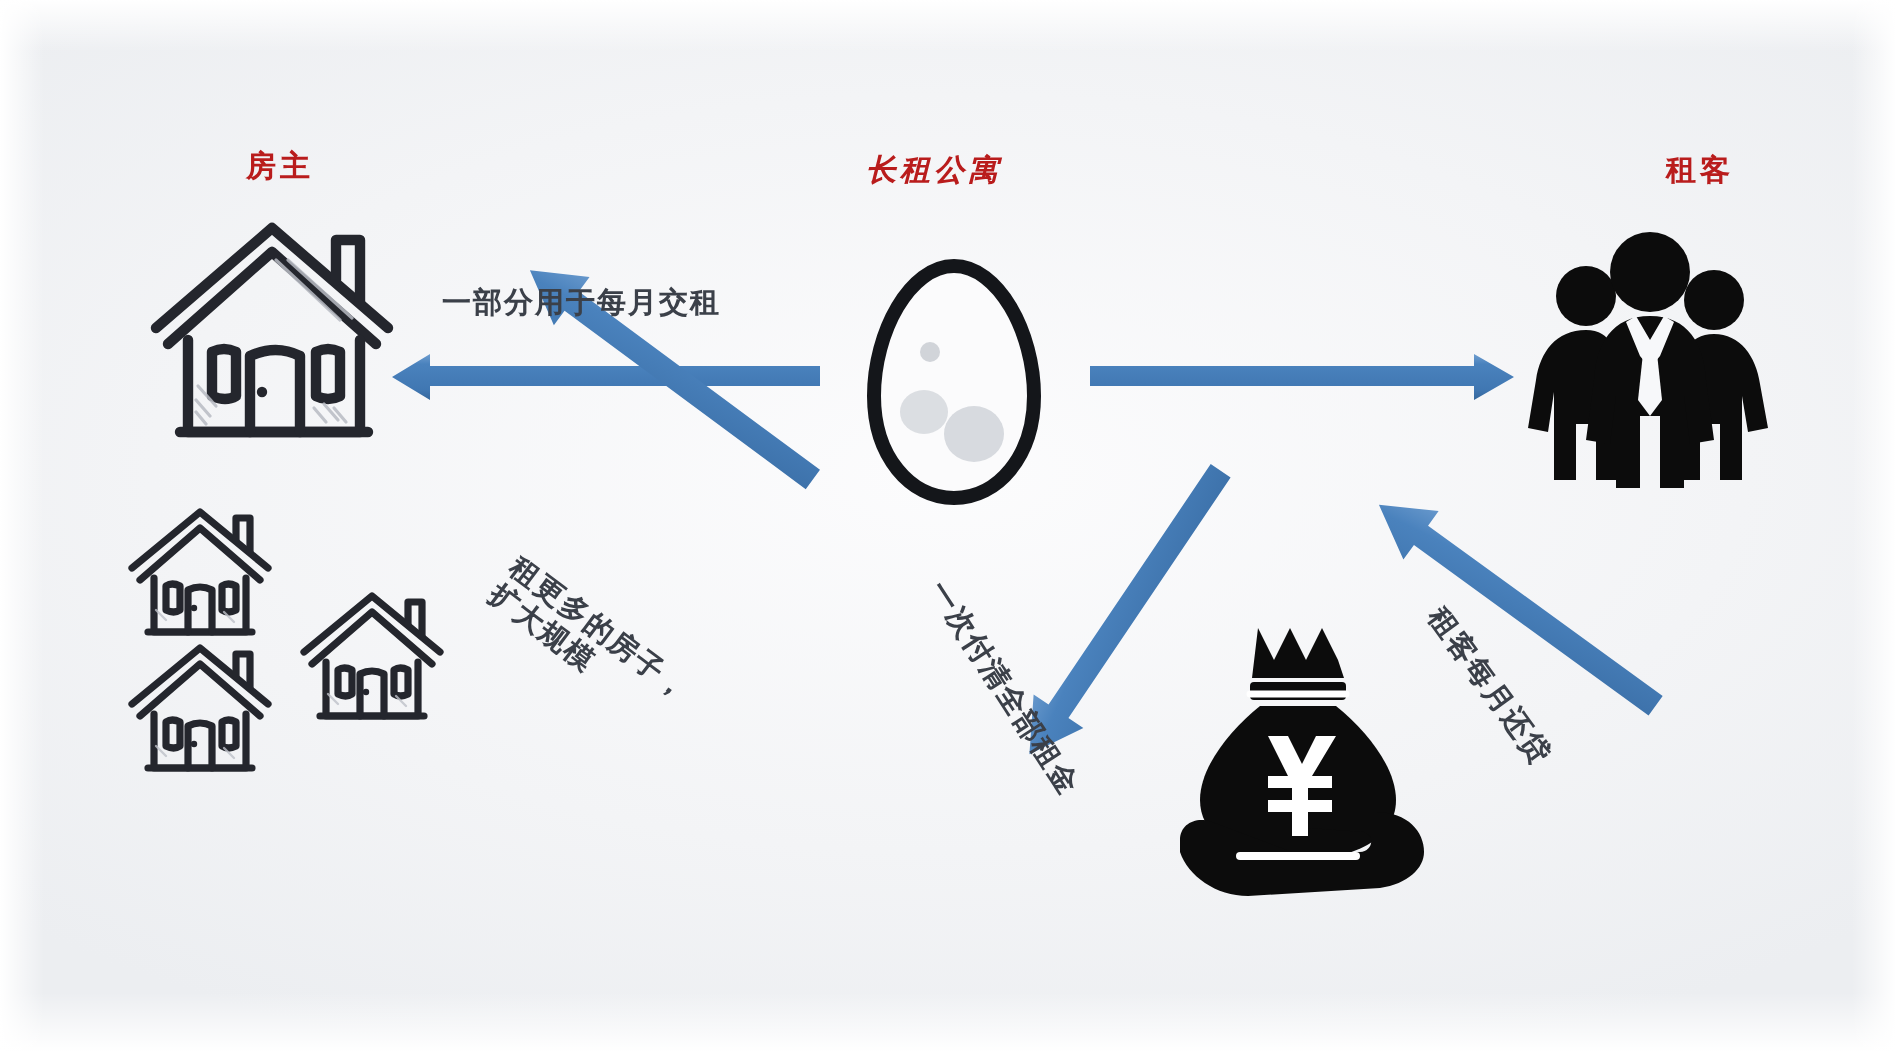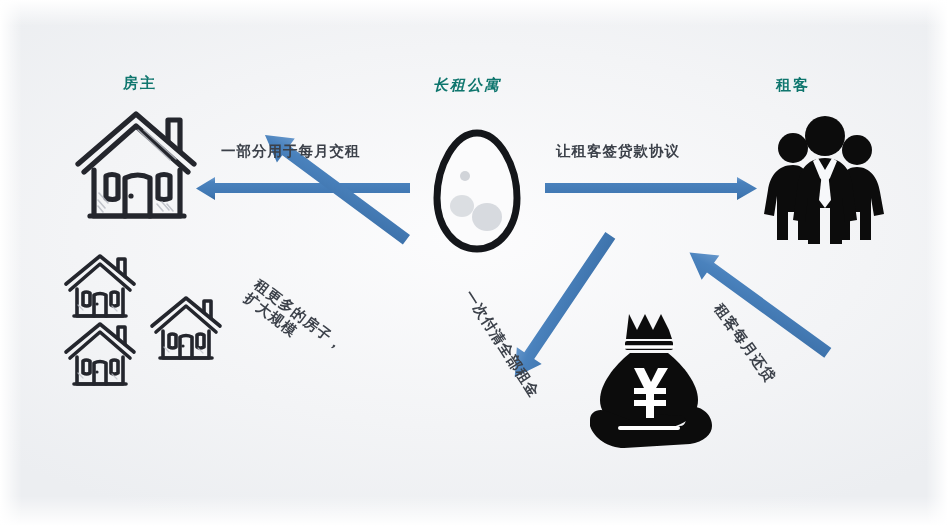--- a/index.html
+++ b/index.html
@@ -42,21 +42,21 @@
   #edge-shade-right {
     position: absolute;
     top: 0; bottom: 0; right: 0; width: 22px;
     background: linear-gradient(to left, #ffffff 0%, rgba(255,255,255,0) 100%);
   }
 
   .node-label {
     position: absolute;
     font-size: 15px;
     font-weight: bold;
-    color: #0f766e;
+    color: #b91c1c;
     letter-spacing: 2px;
     white-space: nowrap;
     text-align: center;
   }
 
   .arrow-label {
     position: absolute;
     font-size: 14.5px;
     font-weight: bold;
     color: #3b4049;
@@ -263,31 +263,30 @@
 
       <path d="M36 120 L94 120" stroke="#ffffff" stroke-width="4" stroke-linecap="round" fill="none"></path>
       <path d="M41 39 L89 39" stroke="#ffffff" stroke-width="3.5" stroke-linecap="round" fill="none"></path>
     </svg>
   </div>
 
   <div class="node-label" style="left:90px; top:74px; width:100px;">房主</div>
 
   <div class="node-label" style="left:412px; top:76px; width:110px;font-style:italic;">长租公寓</div>
 
-  <div class="node-label" style="left:748px; top:76px; width:90px;">租客</div>
+  <div class="node-label" style="left:805px; top:76px; width:90px;">租客</div>
 
 
   <div class="arrow-label" style="left:221px; top:142px;">一部分用于每月交租</div>
 
   <div class="arrow-label two-line" style="left:261px; top:276px; transform:rotate(37deg); transform-origin:left top; width:130px;">
     <span>租更多的房子，</span><br>
     <span>扩大规模</span>
   </div>
 
-  <div class="arrow-label" style="left:556px; top:142px;">让租客签贷款协议</div>
 
   <div class="arrow-label" style="left:476px; top:287px; transform:rotate(57deg); transform-origin:left top;">一次付清全部租金</div>
 
   <div class="arrow-label" style="left:725px; top:300px; transform:rotate(54deg); transform-origin:left top;">租客每月还贷</div>
 
   <div id="edge-shade-top"></div>
   <div id="edge-shade-bottom"></div>
   <div id="edge-shade-left"></div>
   <div id="edge-shade-right"></div>
 </div>

